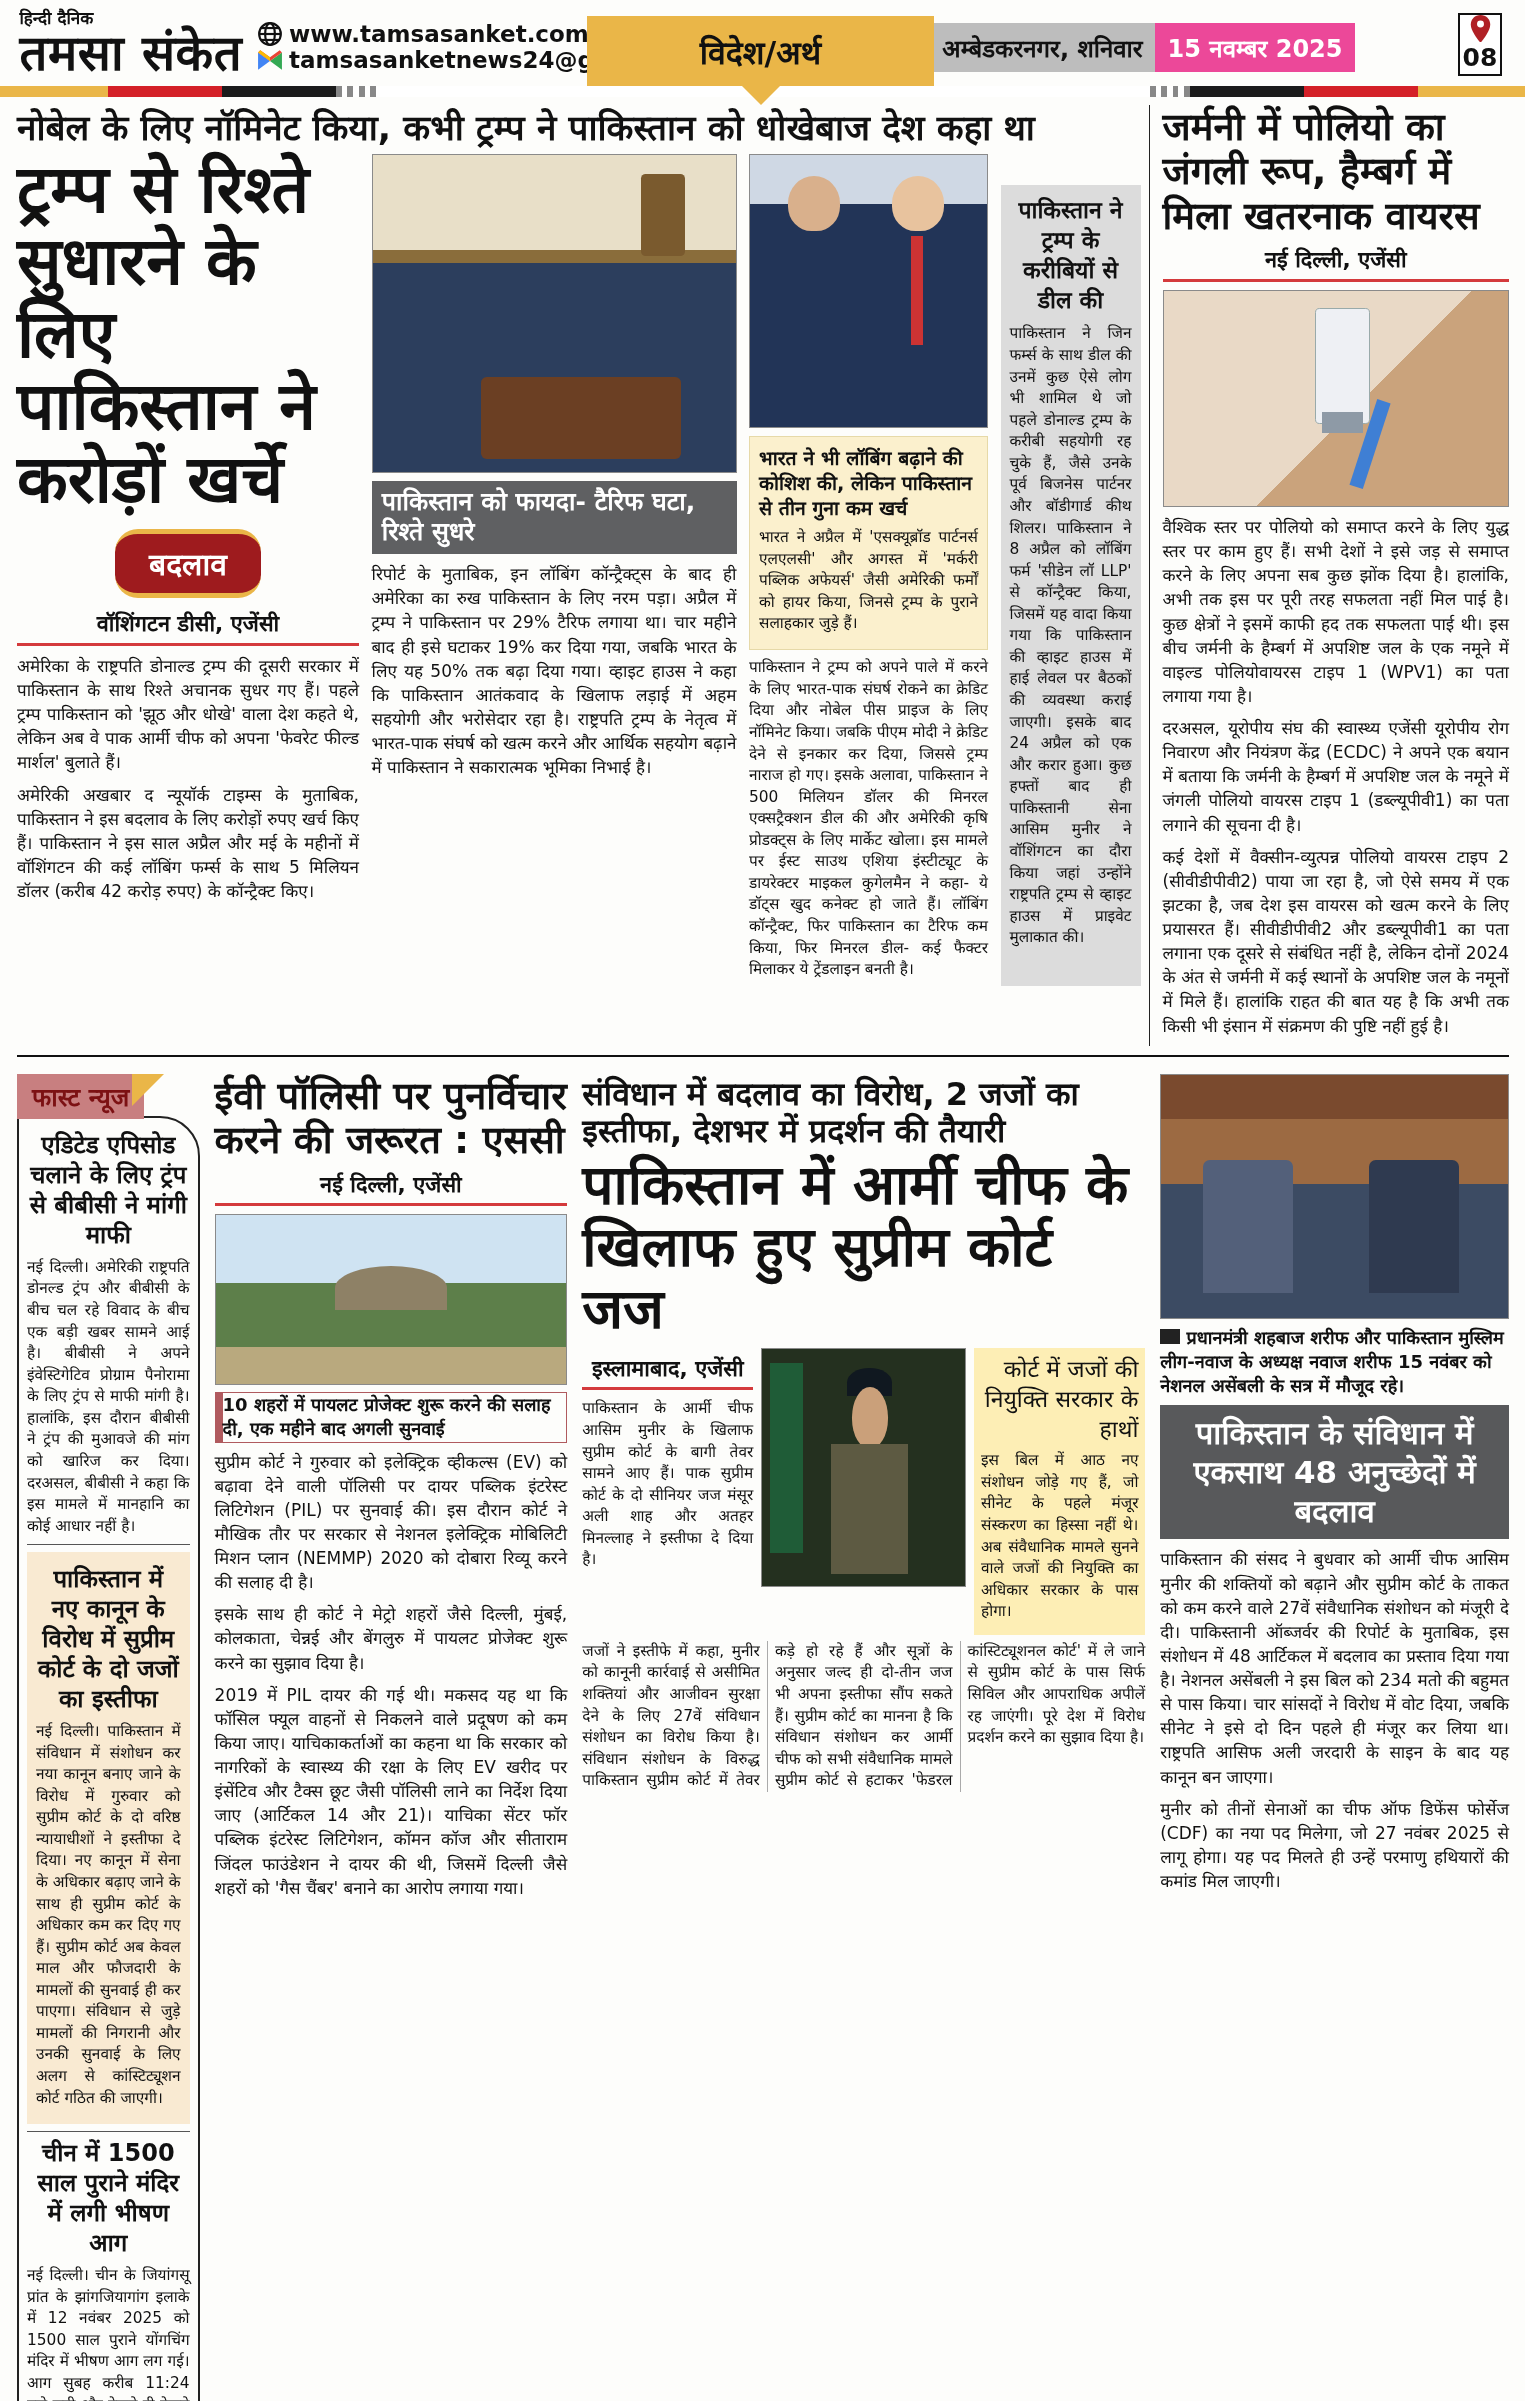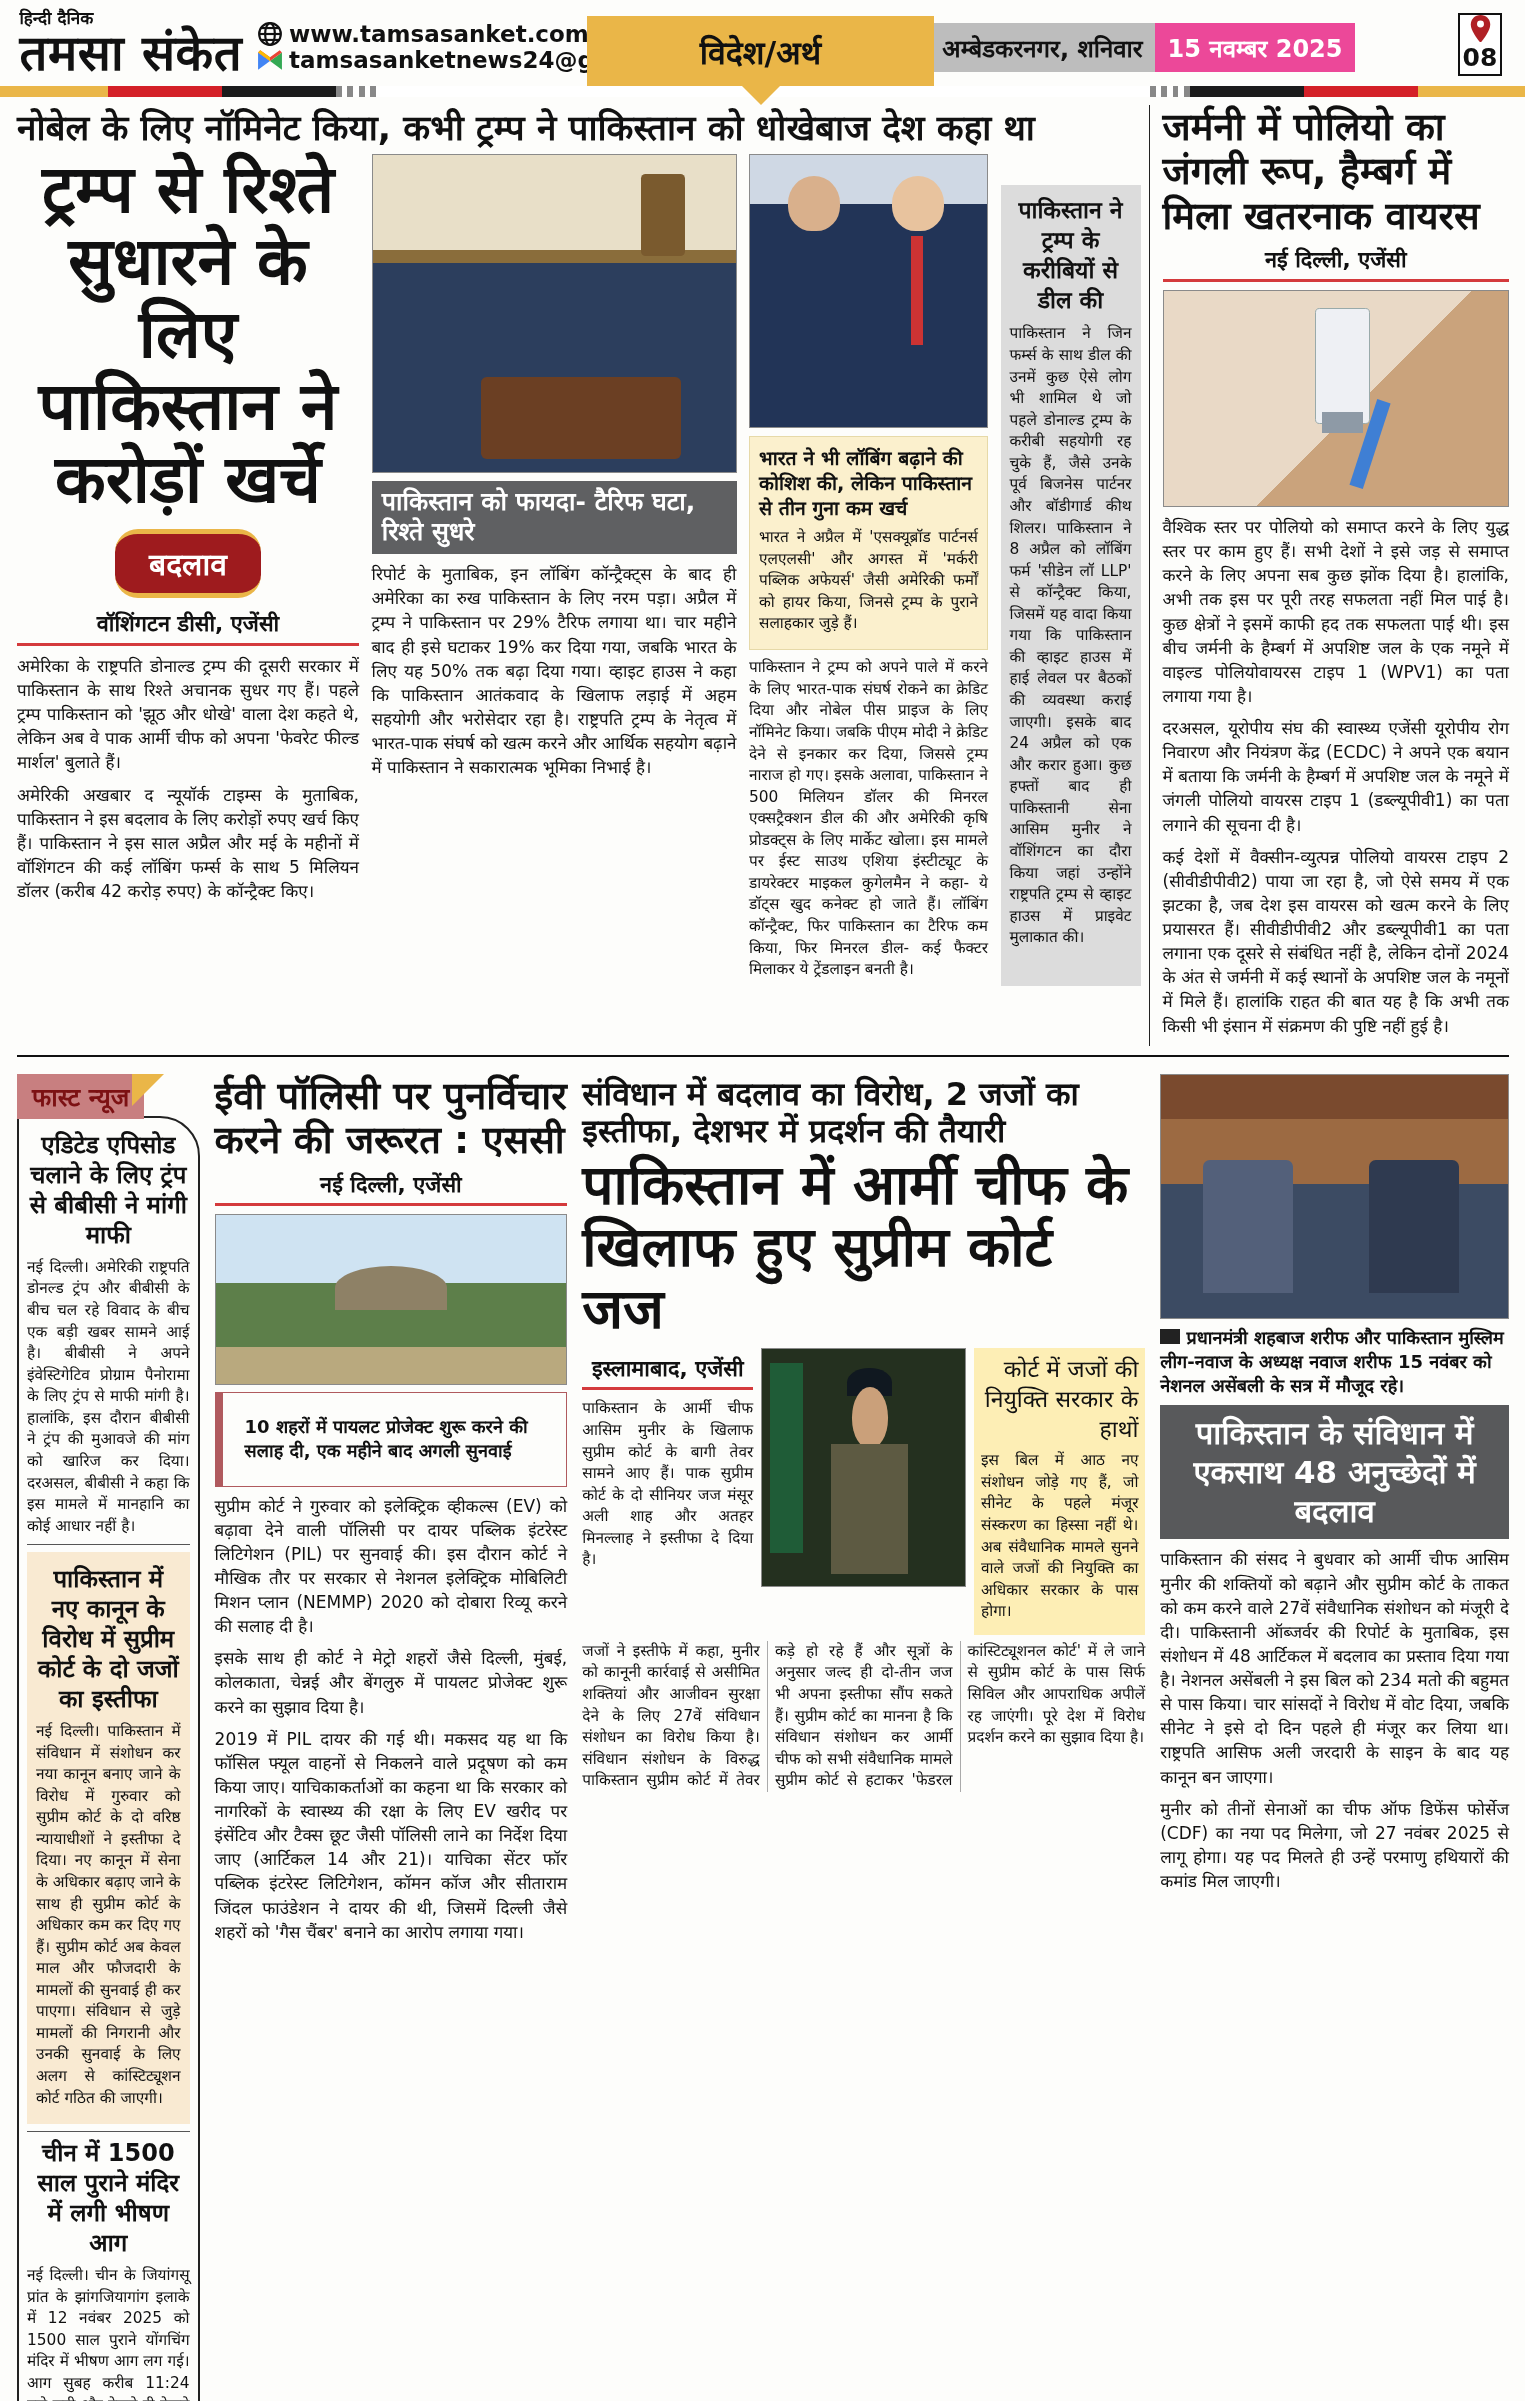--- a/index.html
+++ b/index.html
@@ -31,21 +31,21 @@
   
   .colorbar{height:11.4px;margin:0;display:flex;}
   .cb{height:100%;}
   .cb-gold{background:#eab648;}  .cb-red{background:#d42028;}  .cb-black{background:#1b1b1b;}
   .cb-stripes{background:repeating-linear-gradient(90deg,#888 0 5.7px,#fff 5.7px 11.4px);}
   .cb-gap{background:#fff;}
   
   .band{padding:8px 17px 0 17px;display:flex;gap:15px;}
   .hrule{border:none;border-top:2.3px solid #111;margin:9px 17px;}
   .kicker{font-size:35px;font-weight:bold;margin:2.3px 0 5.7px 0;line-height:1.15;}
-  .h-xl{font-size:66px;font-weight:bold;line-height:1.1;margin:0 0 9px 0;text-align:center;}
+  .h-xl{font-size:66px;font-weight:bold;line-height:1.1;margin:0 0 9px 0;}
   .h-l{font-size:55px;font-weight:bold;line-height:1.12;margin:0 0 8px 0;}
   .h-m{font-size:38px;font-weight:bold;line-height:1.16;margin:0 0 6.8px 0;}
   .byline{font-size:21.7px;font-weight:bold;text-align:center;padding-bottom:5.7px;margin:4.6px 0 8px 0;border-bottom:3.4px solid #d43a3c;}
   .body{font-size:17px;line-height:1.42;text-align:justify;margin:0 0 8px 0;}
   .body-sm{font-size:15.4px;line-height:1.4;text-align:justify;margin:0 0 5.7px 0;}
   .pill{display:inline-block;background:#9e1b1e;color:#fff;font-size:30px;font-weight:bold;
     padding:9px 34px;border-radius:23px;border-top:5.7px solid #eab648;border-bottom:5.7px solid #eab648;margin:3.4px 0 5.7px 0;}
   .pill-wrap{text-align:center;}
   .box-yellow{background:#fbf0cd;border:0.6px solid #e6d9a8;padding:9px;margin-top:8px;}
   .box-cream{background:#f9ead2;padding:9px;}
@@ -86,21 +86,21 @@
   
   .fastnews{width:189px;}
   .fn-badge{position:relative;display:inline-block;background:#c87f80;color:#7c1113;font-size:25px;font-weight:bold;padding:5.7px 15px;z-index:1;}
   .fn-badge::after{content:"";position:absolute;right:-19.4px;top:0;border:16px solid transparent;border-left-color:#eab648;border-top-color:#eab648;}
   .fn-box{border:2.9px solid #222;border-radius:0 40px 0 0;padding:9px 8px;margin-top:-3.4px;}
   .fn-item h3{font-size:24px;font-weight:bold;text-align:center;line-height:1.25;margin:3.4px 0 6.8px 0;}
   .fn-sep{border:none;border-top:1.7px solid #555;margin:6.8px 0;}
   .story-ev{width:365px;}
   .story-paksc{width:564px;}
   .band2-right{width:361px;}
-  .ev-highlight{border:1.7px solid #b05a5e;border-left:8px solid #b05a5e;padding:22px;font-size:18px;font-weight:bold;line-height:1.35;margin:6.8px 0;}
+  .ev-highlight{border:1.7px solid #b05a5e;border-left:8px solid #b05a5e;padding:0;font-size:18px;font-weight:bold;line-height:1.35;margin:6.8px 0;}
   .paksc-grid{display:grid;grid-template-columns:171px 205px 171px;gap:8px;margin-top:3.4px;}
   .yellow-head{background:#fdeeb5;padding:6.8px;}
   .yellow-head .ttl{font-size:23px;font-weight:normal;text-align:right;line-height:1.3;margin:0 0 5.7px 0;}
   .three-col{column-count:3;column-gap:15px;column-rule:0.6px solid #aaa;}
 </style>
 </head>
 <body>
 
 <div class="page">
 

